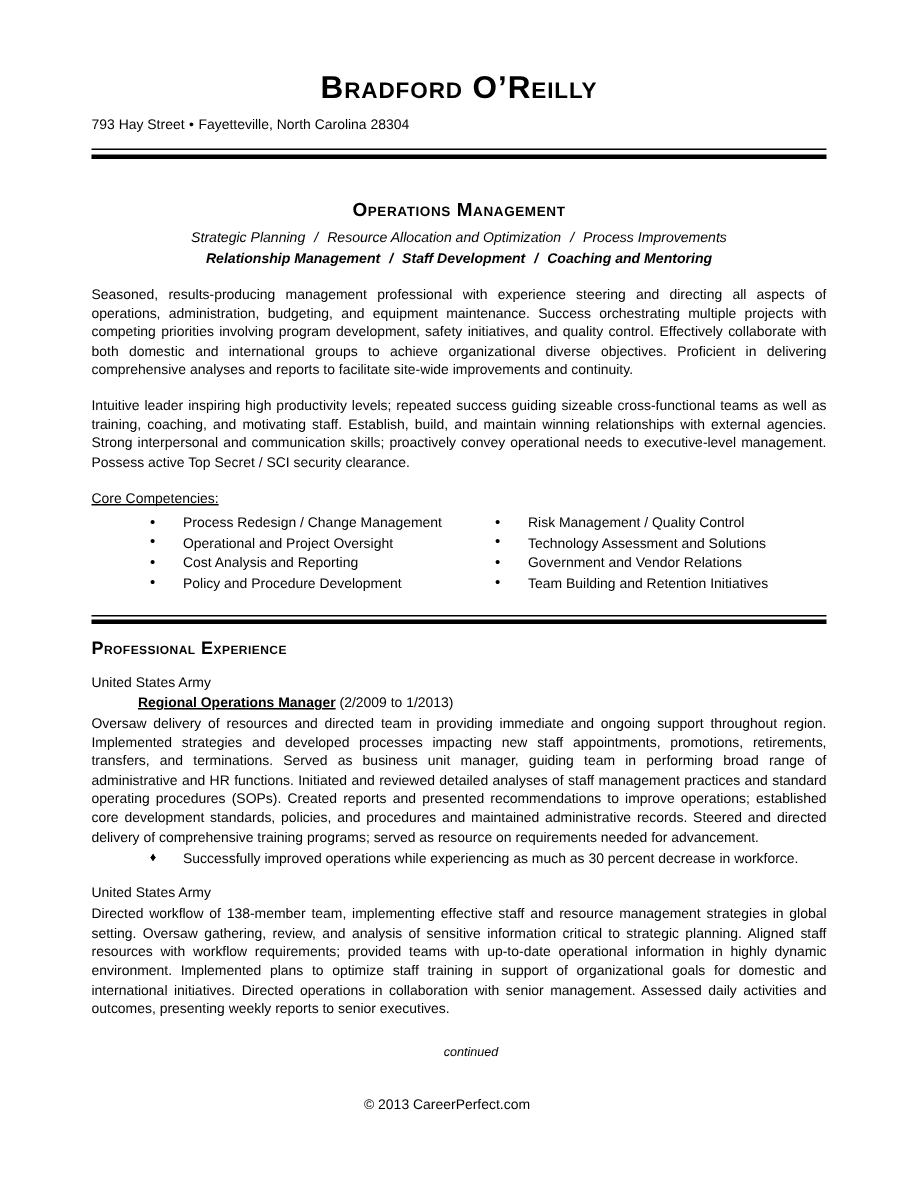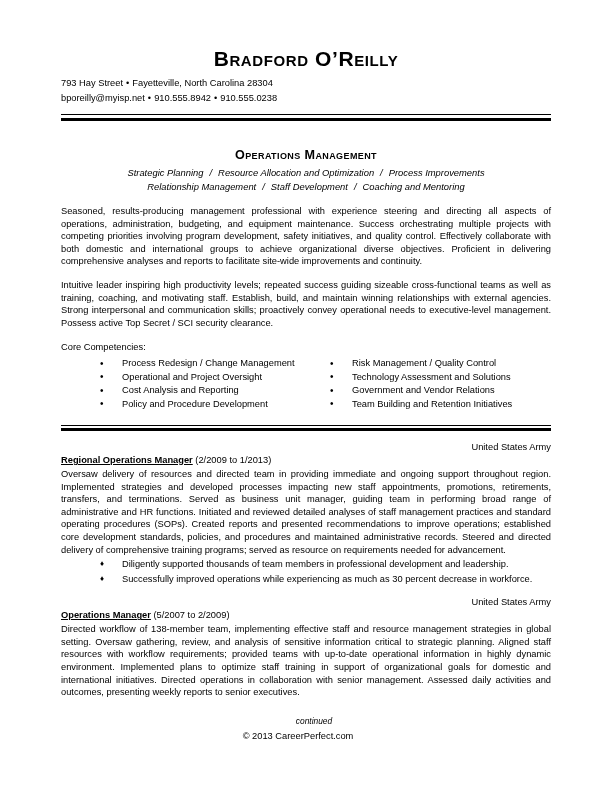--- a/index.html
+++ b/index.html
@@ -81,20 +81,21 @@
   .para {
     font-size: 9.3px;
     line-height: 12.6px;
     text-align: justify;
     margin-top: 11px;
   }
 
   
   .subhead {
     font-size: 9.3px;
+    text-decoration: underline;
     margin-top: 13px;
   }
   .comp-cols {
     display: flex;
     margin-top: 5px;
   }
   .comp-col {
     width: 50%;
     box-sizing: border-box;
   }
@@ -119,25 +120,25 @@
     font-weight: bold;
     font-variant: small-caps;
     letter-spacing: 0.3px;
     margin-top: 9px;
   }
 
   
   .employer {
     font-size: 9.3px;
     margin-top: 11px;
-    text-align: right;
   }
   .job-title-line {
     font-size: 9.3px;
     margin-top: 3px;
+    margin-left: 31px;
   }
   .job-title-line .jt {
     font-weight: bold;
     text-decoration: underline;
   }
   .job-title-line .dates { font-weight: normal; }
   .job-desc {
     font-size: 9.3px;
     line-height: 12.6px;
     text-align: justify;
@@ -163,21 +164,21 @@
     font-size: 8px;
   }
 
   
   .continued {
     text-align: center;
     font-size: 8.4px;
     font-style: italic;
     position: absolute;
     left: 0; right: 0;
-    top: 716px;
+    top: 696px;
     margin-left: 16px;
   }
   .copyright {
     text-align: center;
     font-size: 9.3px;
     position: absolute;
     left: 0; right: 16px;
     top: 731px;
   }
 </style>
@@ -185,33 +186,30 @@
 <body>
 
 <div class="page">
 
   <div class="name">Bradford O’Reilly</div>
 
   <div class="contact-line first">
     <span>793 Hay Street</span><span class="dot-sep">•</span><span>Fayetteville, North Carolina 28304</span>
   </div>
 
-  <div class="contact-line">
-    <span>bporeilly@myisp.net</span><span class="dot-sep">•</span><span>910.555.8942</span><span class="dot-sep">•</span><span>910.555.0238</span>
-  </div>
 
   <div class="rule"></div>
 
   <div class="target-title">Operations Management</div>
 
   <div class="specialty">
     <span>Strategic Planning</span><span class="slash">/</span><span>Resource Allocation and Optimization</span><span class="slash">/</span><span>Process Improvements</span>
   </div>
 
-  <div class="specialty" style="margin-top:0;">
+  <div class="specialty" style="margin-top:0;font-weight:bold;">
     <span>Relationship Management</span><span class="slash">/</span><span>Staff Development</span><span class="slash">/</span><span>Coaching and Mentoring</span>
   </div>
 
   <div class="para">Seasoned, results-producing management professional with experience steering and directing all aspects of operations, administration, budgeting, and equipment maintenance. Success orchestrating multiple projects with competing priorities involving program development, safety initiatives, and quality control. Effectively collaborate with both domestic and international groups to achieve organizational diverse objectives. Proficient in delivering comprehensive analyses and reports to facilitate site-wide improvements and continuity.</div>
   <div class="para">Intuitive leader inspiring high productivity levels; repeated success guiding sizeable cross-functional teams as well as training, coaching, and motivating staff. Establish, build, and maintain winning relationships with external agencies. Strong interpersonal and communication skills; proactively convey operational needs to executive-level management. Possess active Top Secret / SCI security clearance.</div>
 
   <div class="subhead">Core Competencies:</div>
 
   <div class="comp-cols">
     <div class="comp-col left">
@@ -223,37 +221,34 @@
     <div class="comp-col right">
       <div class="comp-item"><span class="bullet">•</span><span>Risk Management / Quality Control</span></div>
       <div class="comp-item"><span class="bullet">•</span><span>Technology Assessment and Solutions</span></div>
       <div class="comp-item"><span class="bullet">•</span><span>Government and Vendor Relations</span></div>
       <div class="comp-item"><span class="bullet">•</span><span>Team Building and Retention Initiatives</span></div>
     </div>
   </div>
 
   <div class="rule-2"></div>
 
+  <div class="section-head">Professional Experience</div>
 
   <div>
     <div class="employer">United States Army</div>
     <div class="job-title-line">
       <span class="jt">Regional Operations Manager</span>
       <span class="dates">(2/2009 to 1/2013)</span>
     </div>
     <div class="job-desc">Oversaw delivery of resources and directed team in providing immediate and ongoing support throughout region. Implemented strategies and developed processes impacting new staff appointments, promotions, retirements, transfers, and terminations. Served as business unit manager, guiding team in performing broad range of administrative and HR functions. Initiated and reviewed detailed analyses of staff management practices and standard operating procedures (SOPs). Created reports and presented recommendations to improve operations; established core development standards, policies, and procedures and maintained administrative records. Steered and directed delivery of comprehensive training programs; served as resource on requirements needed for advancement.</div>
-    <div class="contrib-item"><span class="dbullet">♦</span><span>Diligently supported thousands of team members in professional development and leadership.</span></div>
+    <div class="contrib-item"><span class="dbullet">♦</span></div>
     <div class="contrib-item"><span class="dbullet">♦</span><span>Successfully improved operations while experiencing as much as 30 percent decrease in workforce.</span></div>
   </div>
 
   <div>
     <div class="employer">United States Army</div>
-    <div class="job-title-line">
-      <span class="jt">Operations Manager</span>
-      <span class="dates">(5/2007 to 2/2009)</span>
-    </div>
     <div class="job-desc">Directed workflow of 138-member team, implementing effective staff and resource management strategies in global setting. Oversaw gathering, review, and analysis of sensitive information critical to strategic planning. Aligned staff resources with workflow requirements; provided teams with up-to-date operational information in highly dynamic environment. Implemented plans to optimize staff training in support of organizational goals for domestic and international initiatives. Directed operations in collaboration with senior management. Assessed daily activities and outcomes, presenting weekly reports to senior executives.</div>
   </div>
 
   <div class="continued">continued</div>
   <div class="copyright">© 2013 CareerPerfect.com</div>
 
 </div>
 
 </body></html>

